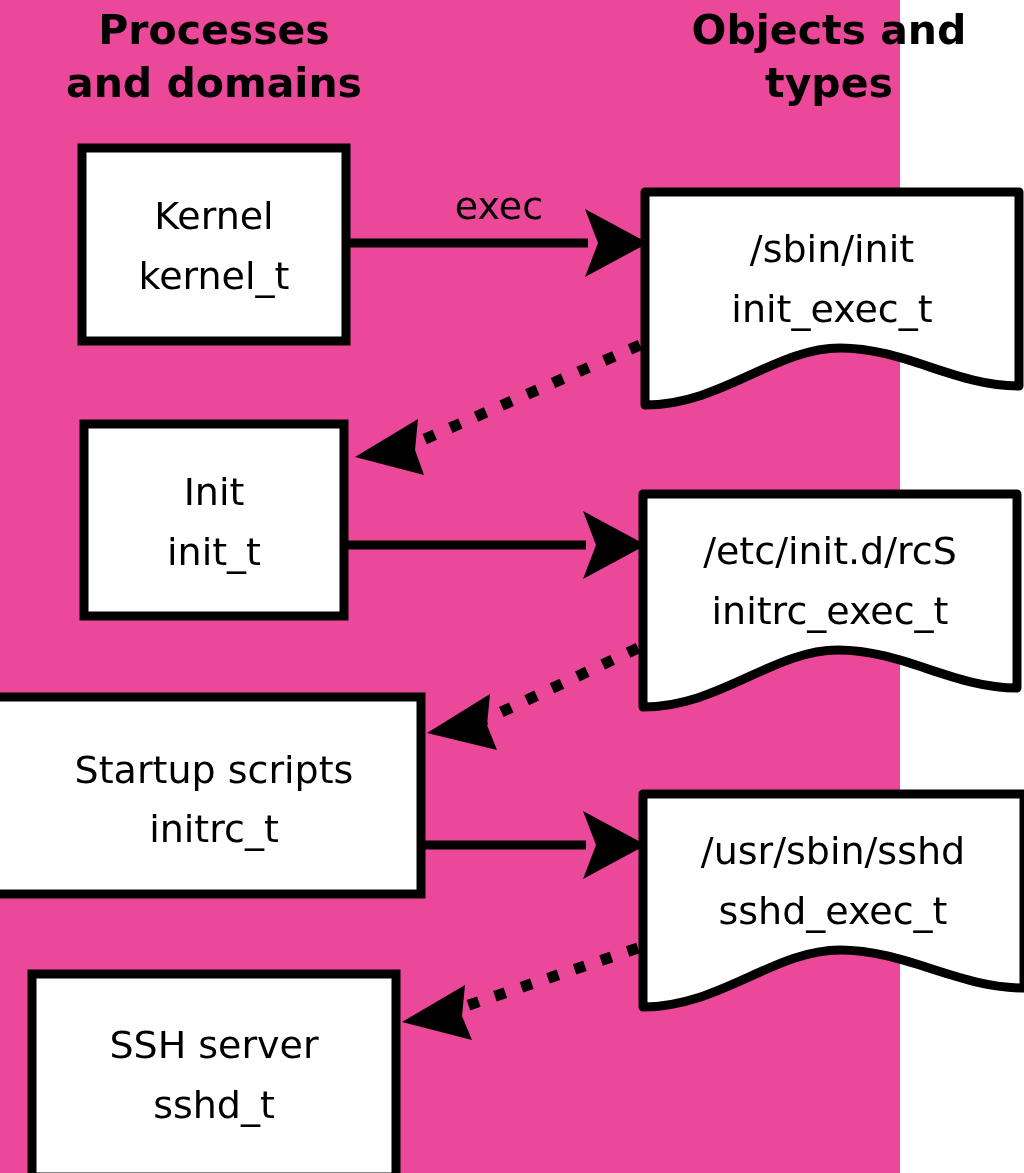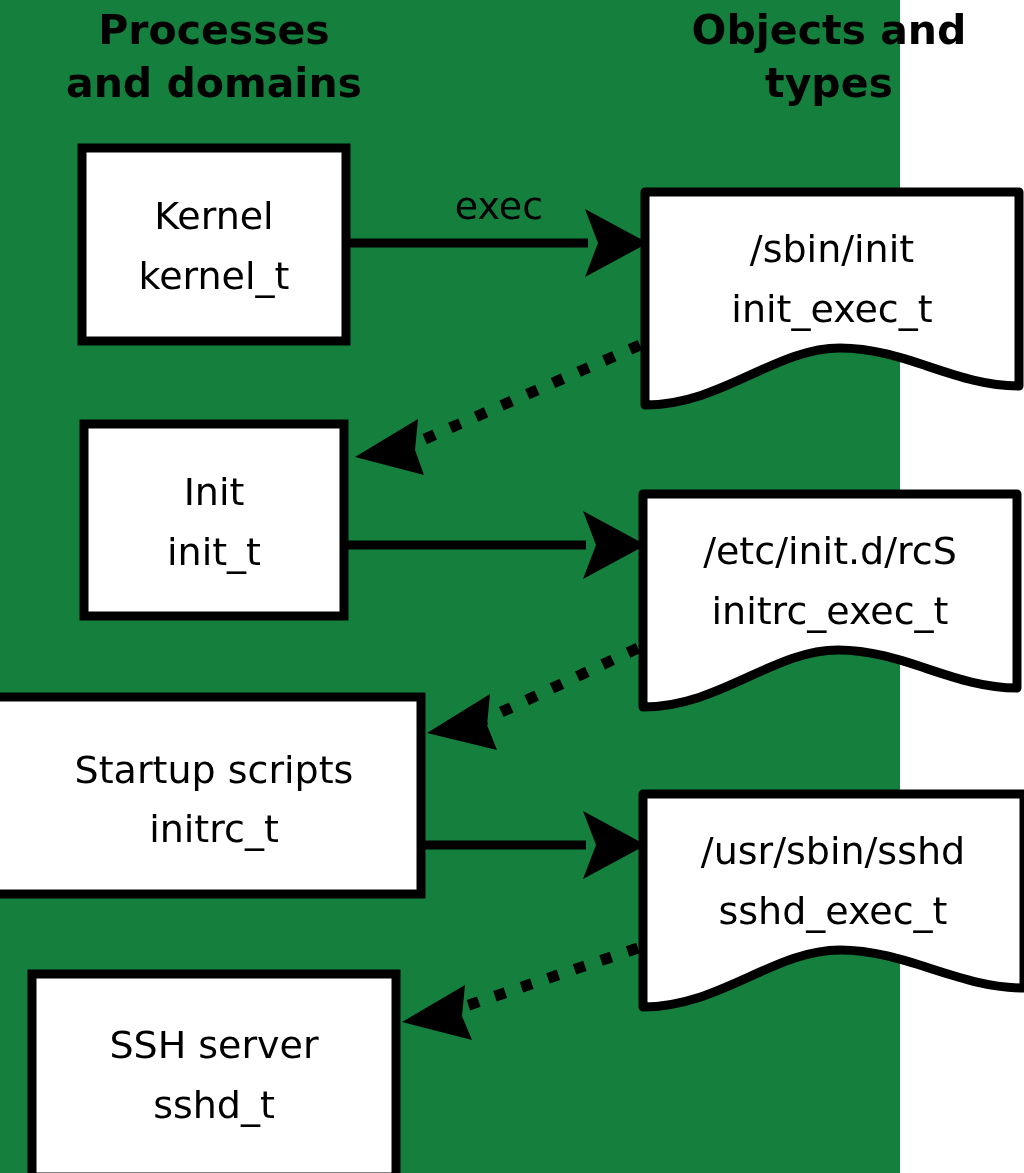--- a/index.html
+++ b/index.html
@@ -10,21 +10,21 @@
   body {
     width: 1024px;
     height: 1173px;
     font-family: "DejaVu Sans", sans-serif;
     overflow: hidden;
   }
   #diagram-root {
     position: relative;
     width: 900px;
     height: 1173px;
-    background: #15803d;
+    background: #ec4899;
   }
   svg.diagram-svg {
     position: absolute;
     top: 0;
     left: 0;
     width: 1024px;
     height: 1173px;
     display: block;
   }
   .col-header {

